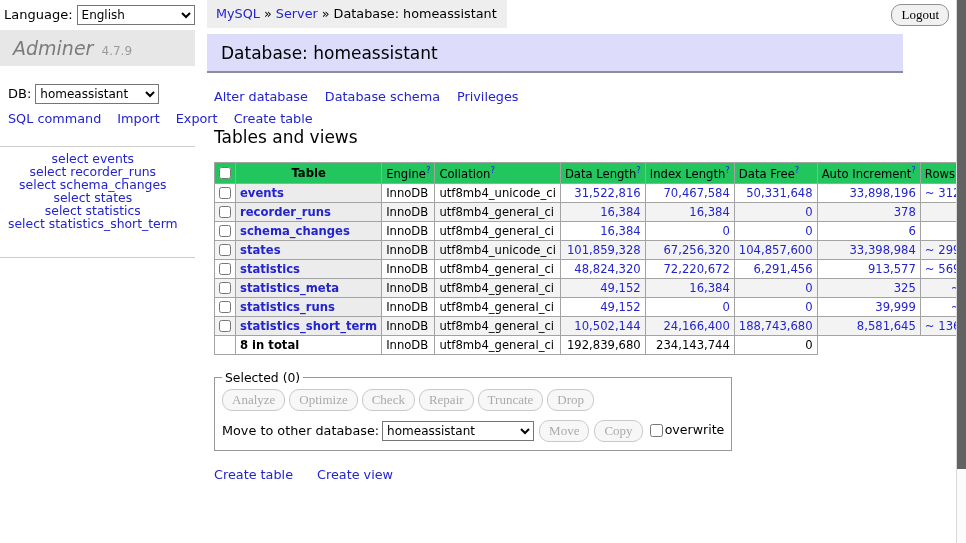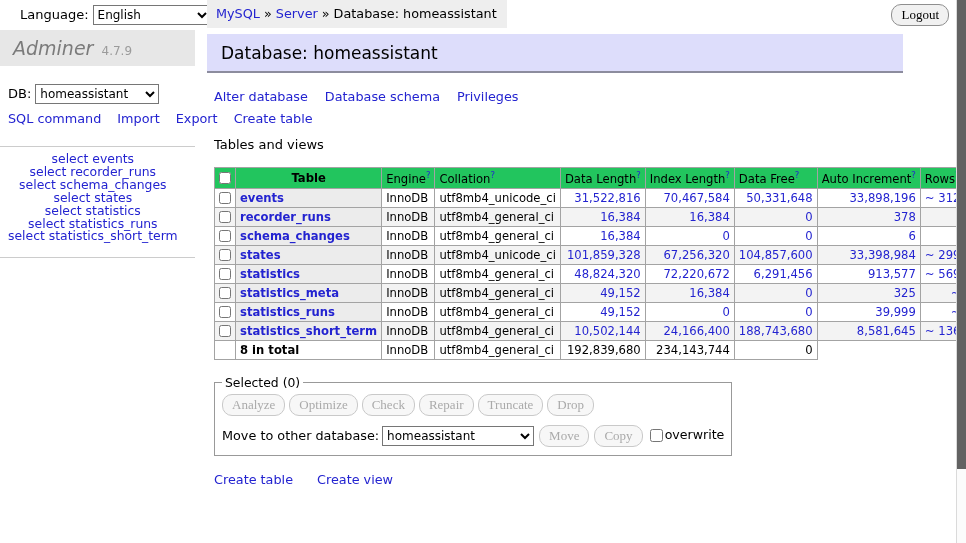--- a/index.html
+++ b/index.html
@@ -9,21 +9,21 @@
     font-family:"DejaVu Sans","Liberation Sans",sans-serif;font-size:13px;
   }
   a,.link{color:#2323d0;text-decoration:none;cursor:pointer;}
   select{font-family:"DejaVu Sans","Liberation Sans",sans-serif;font-size:12px;height:20px;border:1px solid #767676;background:#fff;}
   input[type=text]{font-size:12px;height:18px;border:1px solid #767676;box-sizing:border-box;padding:1px 3px;}
   button{font-family:Liberation Serif, serif;font-size:13px;padding:2px 9px;
     background:#f1f1f1;border:1px solid #8f8f8f;border-radius:10px;color:#000;}
   button:disabled{color:#aaa;border-color:#c9c9c9;background:#f7f7f7;}
 
   
-  .lang-row{position:absolute;top:5px;left:20px;}
+  .lang-row{position:absolute;top:5px;left:4px;}
   .lang-row select{width:118px;margin-left:4px;}
   .logout-btn{position:absolute;top:4px;right:17px;}
 
   
   .sidebar{position:absolute;left:0;top:0;width:195px;height:543px;}
   .h1band{position:absolute;top:30px;left:0;width:195px;height:36px;background:#e7e7e7;
     line-height:36px;padding-left:13px;box-sizing:border-box;}
   .h1band .logo{font-style:italic;font-size:19px;color:#7b7b7b;}
   .h1band .ver{font-size:12px;color:#9b9b9b;margin-left:4px;}
   .db-row{position:absolute;top:84px;left:8px;}
@@ -36,21 +36,21 @@
   .side-sep2{position:absolute;top:257px;left:0;width:195px;border-top:1px solid #ccc;}
 
   
   .main{position:absolute;left:207px;top:0;width:700px;}
   .breadcrumb{display:inline-block;background:#eee;padding:6px 10px 7px 9px;font-size:12.8px;}
   .breadcrumb .sep{color:#000;margin:0 4px;}
   h2.page-title{margin:6px 0 0;background:#ddddfb;border-bottom:2px solid #8c8c9e;
     font-size:17px;font-weight:normal;padding:9px 14px 8px;width:696px;box-sizing:border-box;}
   .nav-links{margin:16px 0 0 7px;font-size:12.8px;}
   .nav-links a{margin-right:17px;}
-  h3.sec{font-size:13px;font-weight:normal;margin:33px 0 0 7px;}
+  h3.sec{font-size:17px;font-weight:normal;margin:23px 0 0 7px;}
 
   fieldset{border:1px solid #999;border-radius:0;margin:0;padding:4px 7px 8px;}
   legend{font-size:12.4px;padding:0 3px;}
   .search-fs{margin:10px 0 0 7px;width:204px;box-sizing:border-box;}
   .search-fs input{width:148px;vertical-align:middle;}
   .search-fs button{margin-left:3px;padding:1px 7px;vertical-align:middle;}
 
   table.tables{margin:15px 0 0 7px;border-collapse:collapse;font-size:11.6px;}
   table.tables th,table.tables td{border:1px solid #a3a3a3;padding:2px 4px;height:13px;white-space:nowrap;}
   table.tables thead td,table.tables thead th{background:#22c55e;height:15px;font-weight:normal;text-align:left;}
@@ -106,21 +106,20 @@
     </select>
   </div>
   <div class="quick-links"><a>SQL command</a><a>Import</a><a>Export</a><a>Create table</a></div>
   <div class="side-sep1"></div>
   <div class="table-links">
       <a>select events</a>
       <a>select recorder_runs</a>
       <a>select schema_changes</a>
       <a>select states</a>
       <a>select statistics</a>
-      <a>select statistics_runs</a>
       <a>select statistics_short_term</a>
     </div>
   <div class="side-sep2"></div>
 </aside>
 
 <main class="main">
   <div class="breadcrumb">
     <a>MySQL</a><span class="sep">»</span><a>Server</a><span class="sep">»</span><span>Database: homeassistant</span>
   </div>
 

